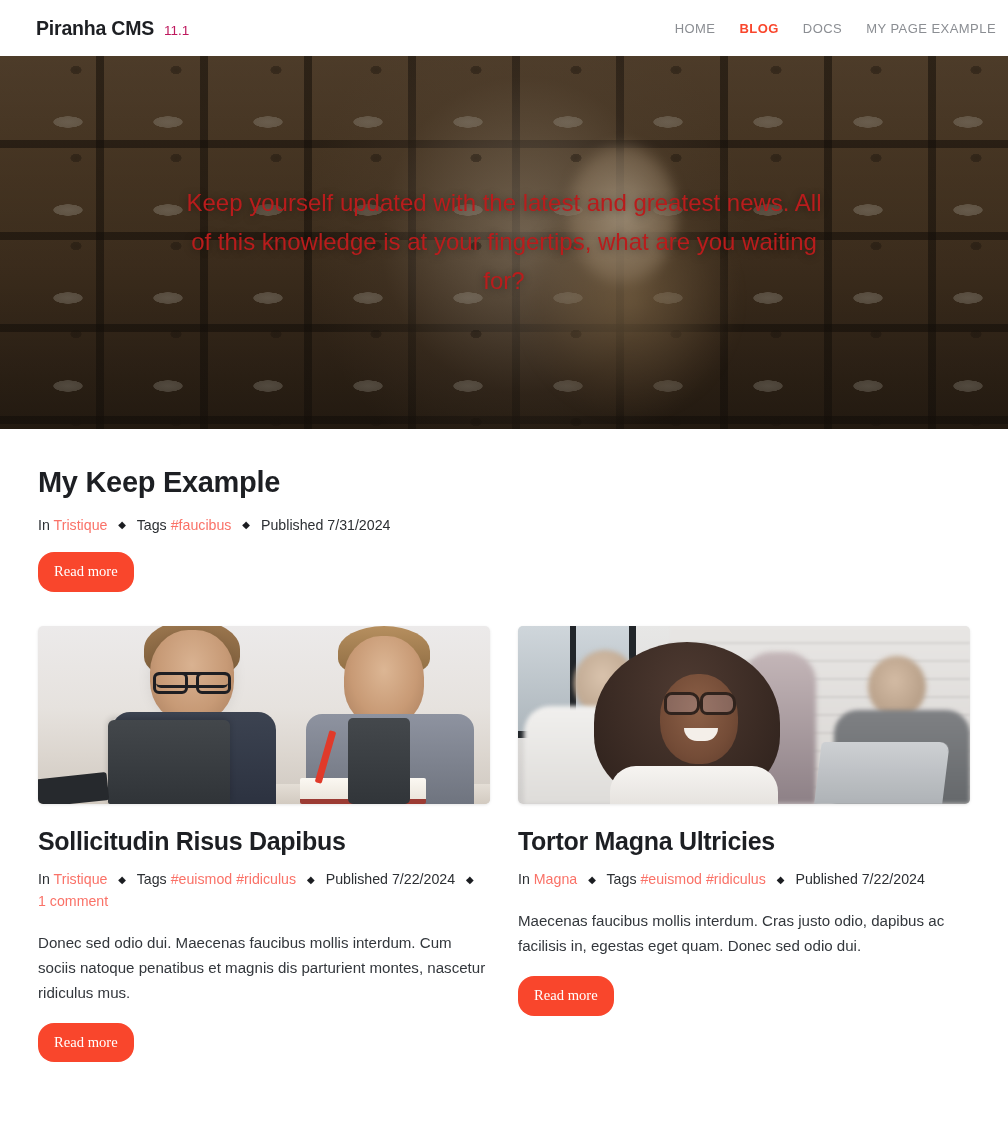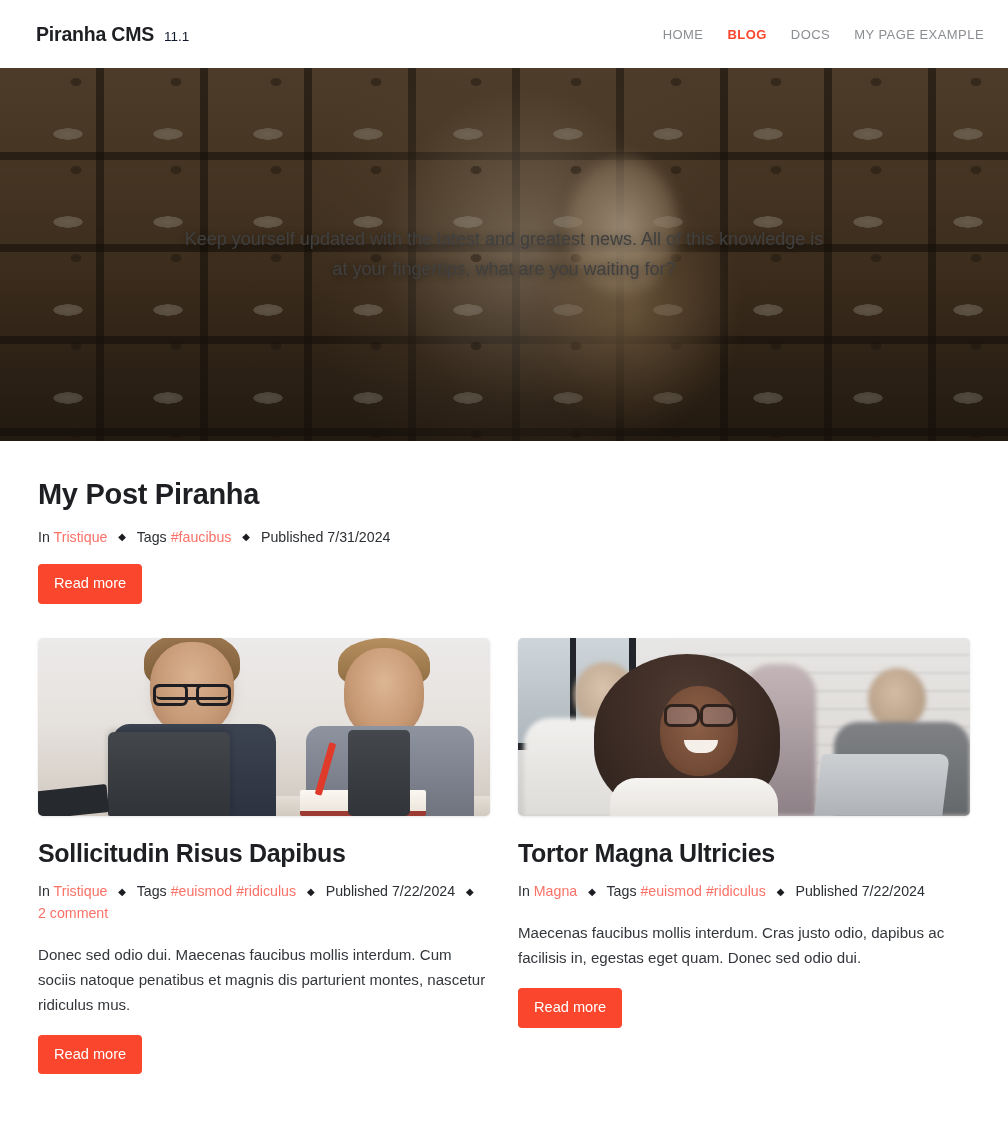--- a/index.html
+++ b/index.html
@@ -22,26 +22,26 @@
     position: relative;
     width: 1008px;
     height: 1141px;
     background: #ffffff;
     overflow: hidden;
   }
 
   
   .navbar {
     position: relative;
-    height: 68px;
+    height: 56px;
     background: #ffffff;
     display: flex;
     align-items: center;
     justify-content: space-between;
-    padding: 0 24px 0 36px;
+    padding: 0 12px 0 36px;
     border-top-left-radius: 6px;
     border-top-right-radius: 6px;
     z-index: 5;
   }
 
   .brand {
     display: flex;
     align-items: baseline;
     gap: 10px;
     text-decoration: none;
@@ -49,21 +49,21 @@
   }
   .brand-name {
     font-size: 19.5px;
     font-weight: 700;
     letter-spacing: -0.2px;
     color: #1d1f23;
   }
   .brand-version {
     font-size: 13.5px;
     font-weight: 400;
-    color: #0f172a;
+    color: #be185d;
   }
 
   .nav-links {
     display: flex;
     align-items: center;
     gap: 24px;
     list-style: none;
   }
   .nav-link {
     font-size: 13px;
@@ -148,24 +148,24 @@
     font-size: 60px;
     line-height: 1.06;
     font-weight: 700;
     letter-spacing: 0.4px;
     color: #f2f2f2;
     text-transform: uppercase;
     margin-bottom: 22px;
     text-shadow: 0 1px 10px rgba(0,0,0,0.35);
   }
   .hero-subtitle {
-    font-size: 18px;
+    font-size: 24px;
     line-height: 1.62;
     font-weight: 400;
-    color: #404040;
+    color: #b91c1c;
     text-shadow: 0 1px 8px rgba(0,0,0,0.45);
     max-width: 640px;
     margin: 0 auto;
   }
 
   
   .content {
     padding: 36px 38px 0 38px;
   }
 
@@ -200,24 +200,24 @@
 
   .btn-read-more {
     display: inline-block;
     background: #f9462c;
     color: #ffffff;
     font-size: 14.6px;
     font-weight: 400;
     line-height: 1;
     padding: 12px 16px 13px 16px;
     border: none;
-    border-radius: 4px;
+    border-radius: 16px;
     text-decoration: none;
     cursor: pointer;
-    font-family: Liberation Sans, sans-serif;
+    font-family: Liberation Serif, serif;
   }
 
   
   .post-grid {
     display: grid;
     grid-template-columns: 452px 452px;
     column-gap: 28px;
     align-items: start;
   }
 
@@ -461,21 +461,21 @@
     <div class="hero-overlay"></div>
 
     <div class="hero-inner">
       <p class="hero-subtitle">Keep yourself updated with the latest and greatest news. All of this knowledge is at your fingertips, what are you waiting for?</p>
     </div>
   </section>
 
   <main class="content">
 
     <article class="featured-post">
-      <h2 class="post-title-lg">My Post Piranha</h2>
+      <h2 class="post-title-lg">My Keep Example</h2>
 
       <p class="post-meta">
         <span>In</span>
         <a href="#">Tristique</a>
         <span class="meta-sep">◆</span>
         <span>Tags</span>
         <a href="#">#faucibus</a>
         <span class="meta-sep">◆</span>
         <span>Published</span>
         <span>7/31/2024</span>
@@ -510,21 +510,21 @@
         <p class="post-meta card-meta">
           <span>In</span>
           <a href="#">Tristique</a>
           <span class="meta-sep">◆</span>
           <span>Tags</span>
           <a href="#">#euismod #ridiculus</a>
           <span class="meta-sep">◆</span>
           <span>Published</span>
           <span>7/22/2024</span>
           <span class="meta-sep">◆</span>
-          <a href="#">2 comment</a>
+          <a href="#">1 comment</a>
         </p>
 
         <p class="card-excerpt">Donec sed odio dui. Maecenas faucibus mollis interdum. Cum sociis natoque penatibus et magnis dis parturient montes, nascetur ridiculus mus.</p>
 
         <a class="btn-read-more" href="#">Read more</a>
       </article>
 
       <article class="post-card">
         <div class="card-thumb">
           <div class="thumb-office">

